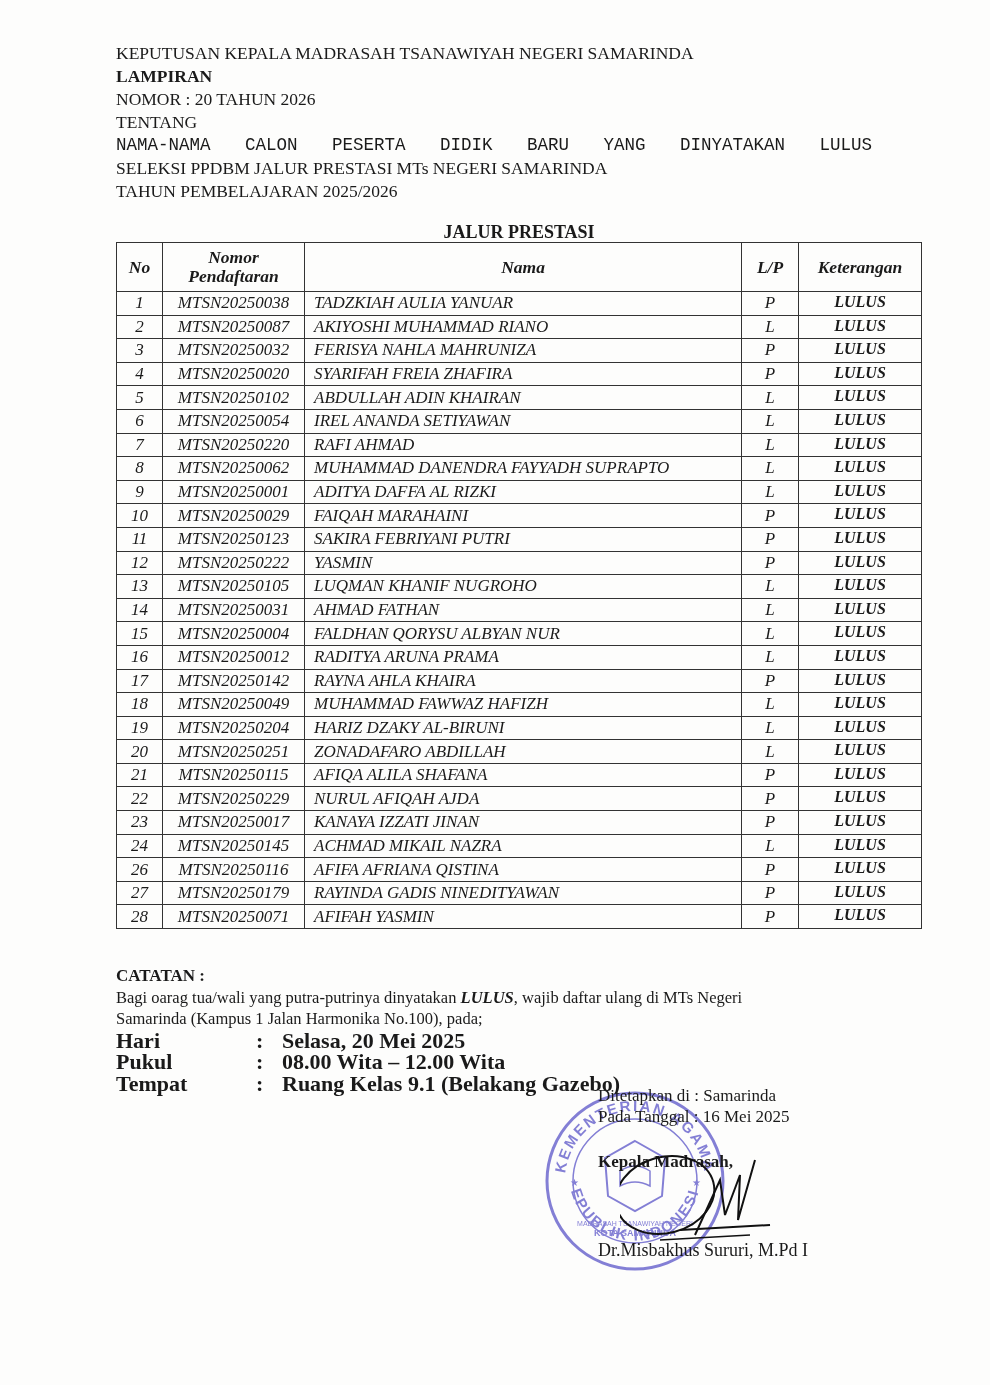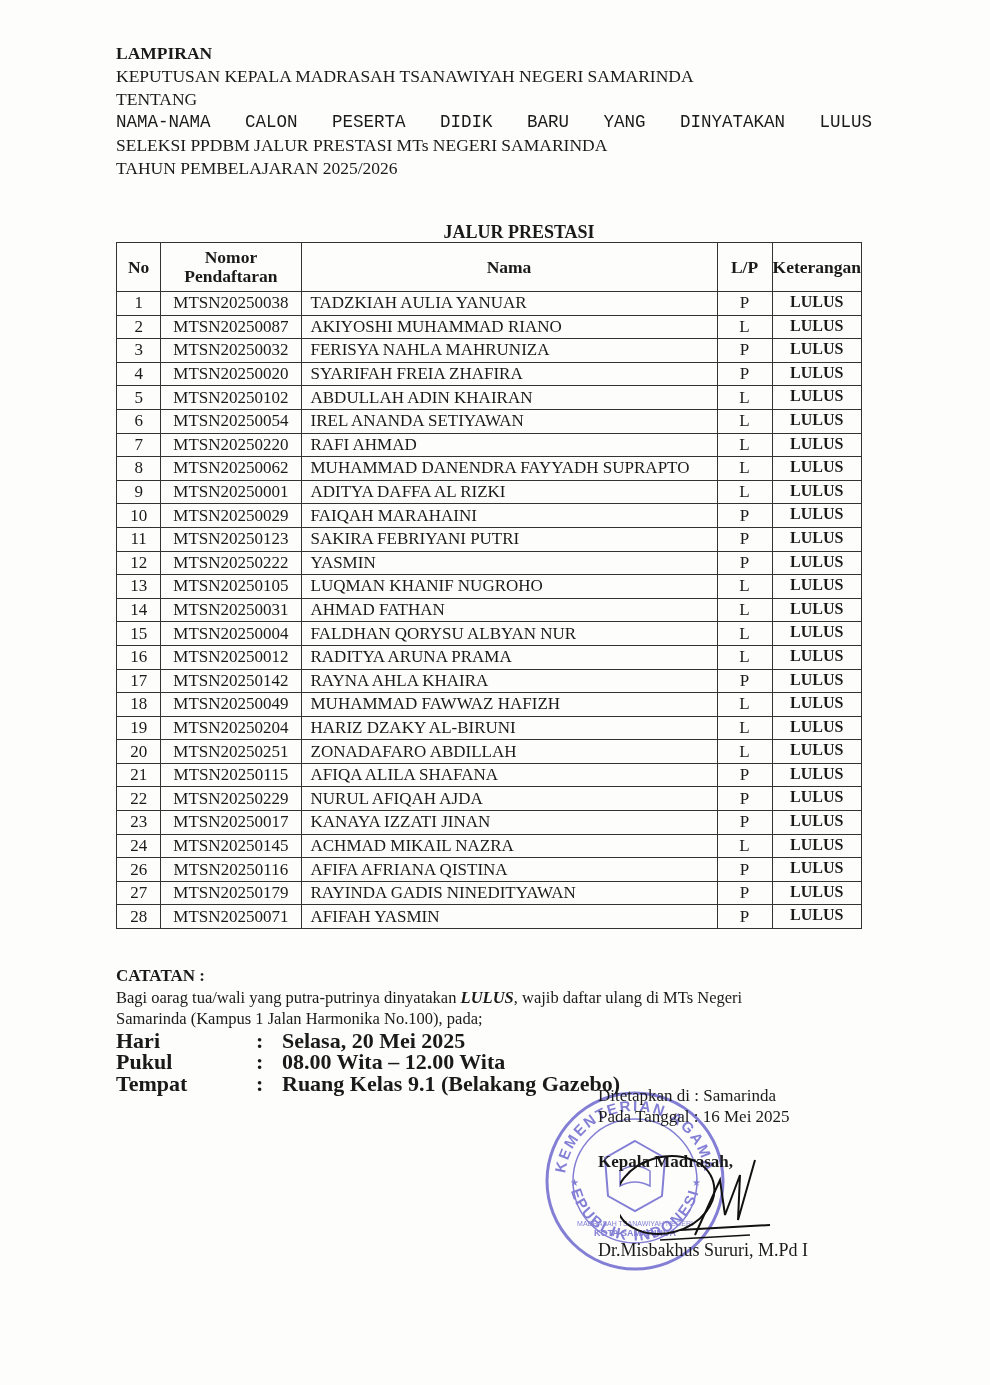--- a/index.html
+++ b/index.html
@@ -6,22 +6,22 @@
   body {
     width: 990px; height: 1385px; background: #fdfdfc; position: relative; overflow: hidden;
     font-family: "Liberation Serif", serif; color: #1a1a1a;
   }
   .header { position: absolute; left: 116px; top: 42px; width: 756px; font-size: 17.5px; line-height: 23px; }
   .header .l { white-space: nowrap; }
   .header .b { font-weight: bold; }
   .header .just { display: flex; justify-content: space-between; font-family: Liberation Mono, monospace; }
   .caption { position: absolute; left: 116px; width: 806px; top: 222px; text-align: center; font-weight: bold; font-size: 18px; }
   table.list {
-    position: absolute; left: 116px; top: 242px; width: 746px;
-    border-collapse: collapse; font-size: 17px;
+    position: absolute; left: 116px; top: 242px; width: 806px;
+    border-collapse: collapse; font-size: 17px; font-style: italic;
   }
   table.list th, table.list td { border: 1.3px solid #333; padding: 0; }
   table.list th { font-weight: bold; height: 48px; line-height: 19px; font-size: 17.5px; }
   table.list td { height: 22.6px; line-height: 20px; }
   td.no { text-align: center; width: 45px; }
   td.nomor { text-align: center; width: 141px; }
   td.nama { padding-left: 9px !important; width: 427px; }
   td.lp { text-align: center; width: 56px; }
   td.ket { text-align: center; font-weight: bold; font-size: 16px; vertical-align: top; }
   .notes { position: absolute; left: 116px; top: 965px; width: 720px; font-size: 16.5px; line-height: 21.5px; }
@@ -32,22 +32,23 @@
   .sign { position: absolute; left: 598px; top: 1085px; font-size: 17px; line-height: 21px; }
   .sign .b { font-weight: bold; margin-top: 24px; }
   .signer { position: absolute; left: 598px; top: 1240px; font-weight: normal; font-size: 18px; }
   .stamp { position: absolute; left: 540px; top: 1086px; width: 190px; height: 190px; opacity: 0.75; }
   .sig { position: absolute; left: 620px; top: 1140px; width: 170px; height: 110px; }
 </style>
 </head>
 <body>
 
 <div class="header">
+  <div class="l">KEPUTUSAN KEPALA MADRASAH TSANAWIYAH NEGERI SAMARINDA</div>
   <div class="l b">LAMPIRAN</div>
-  <div class="l">KEPUTUSAN KEPALA MADRASAH TSANAWIYAH NEGERI SAMARINDA</div>
+  <div class="l">NOMOR :  20 TAHUN 2026</div>
   <div class="l">TENTANG</div>
   <div class="just" id="justline">
       <span>NAMA-NAMA</span>
       <span>CALON</span>
       <span>PESERTA</span>
       <span>DIDIK</span>
       <span>BARU</span>
       <span>YANG</span>
       <span>DINYATAKAN</span>
       <span>LULUS</span>

